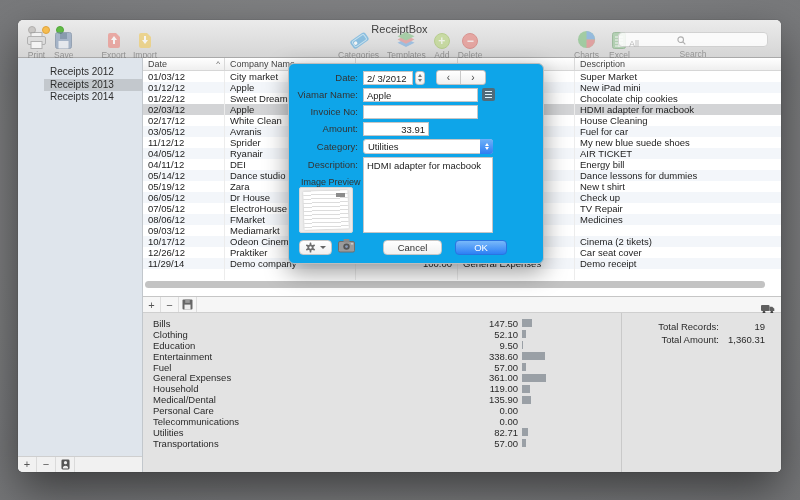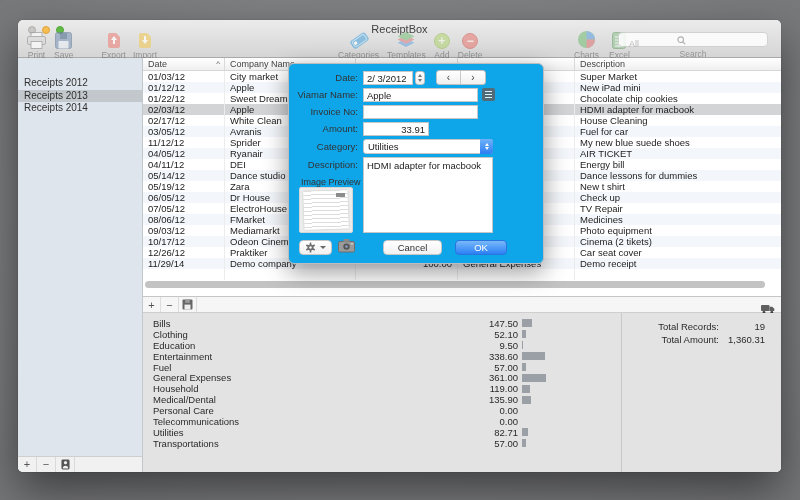--- a/index.html
+++ b/index.html
@@ -29,21 +29,21 @@
   .search { position:absolute; right:13px; top:12px; width:150px; opacity:.85; }
   .search-box { position:relative; height:15px; background:#fff; border:1px solid #cfcfcf; border-radius:4px; }
   .search-box svg { position:absolute; left:calc(50% - 16px); top:3px; }
   .search-box input { width:100%; height:100%; border:none; background:transparent; outline:none; text-align:left; font-size:9px; padding-left:10px; }
   .search-box input::placeholder { color:#b3b3b3; }
   .search-label { text-align:center; font-size:8.5px; color:#8a8a8a; margin-top:2px; }
 
   
   .main { position:absolute; top:38px; left:0; right:0; bottom:0; display:flex; }
   .sidebar { width:125px; background:#dfe5ec; border-right:1px solid #c2c7cc; position:relative; }
-  .side-items { padding-top:19px; }
+  .side-items { padding-top:8px;margin-left:26px; }
   .side-item { height:12.5px; line-height:12.5px; font-size:10px; color:#2e2e2e; padding-left:6px; }
   .side-item.selected { background:#c3c8cd; }
   .side-bottombar { position:absolute; left:0; right:0; bottom:0; height:16px; background:#f1f1f1; border-top:1px solid #cfcfcf; display:flex; }
   .sbtn { width:19px; height:100%; border-right:1px solid #dadada; color:#555; font-size:11px; line-height:15px; text-align:center; display:flex; align-items:center; justify-content:center; }
 
   .content { flex:1; position:relative; background:#fff; }
 
   
   .thead { display:flex; height:13px; background:linear-gradient(#fff,#efefef); border-bottom:1px solid #d6d6d6; font-size:9px; color:#444; }
   .hc { line-height:12px; padding-left:5px; border-right:1px solid #d9d9d9; position:relative; }
@@ -367,21 +367,20 @@
               <div class="c col1">FMarket</div>
               <div class="c col2"></div>
               <div class="c col3">Medical/Dental</div>
               <div class="c col4">Medicines</div>
             </div>
             <div class="trow">
               <div class="c col0">09/03/12</div>
               <div class="c col1">Mediamarkt</div>
               <div class="c col2"></div>
               <div class="c col3">General Expenses</div>
-              <div class="c col4">Photo equipment</div>
             </div>
             <div class="trow">
               <div class="c col0">10/17/12</div>
               <div class="c col1">Odeon Cinemas</div>
               <div class="c col2"></div>
               <div class="c col3">Entertainment</div>
               <div class="c col4">Cinema (2 tikets)</div>
             </div>
             <div class="trow">
               <div class="c col0">12/26/12</div>

